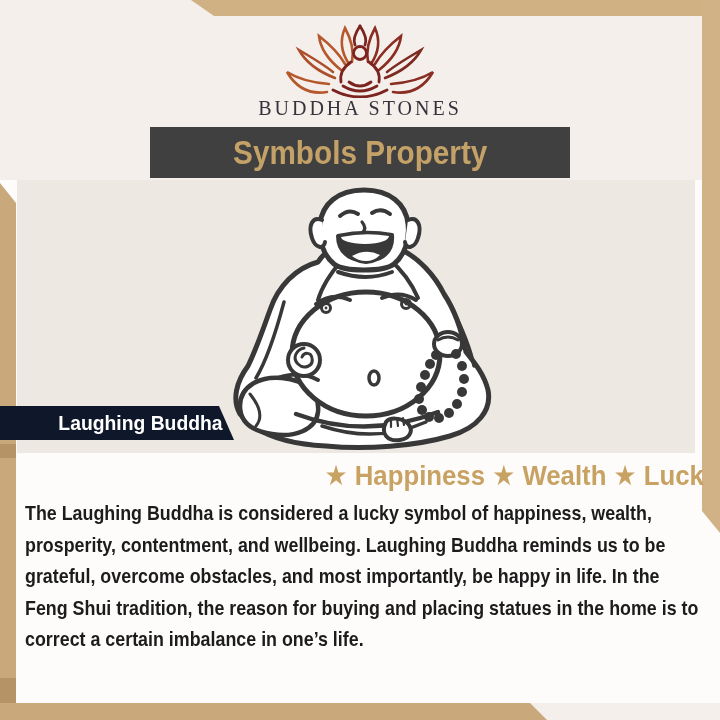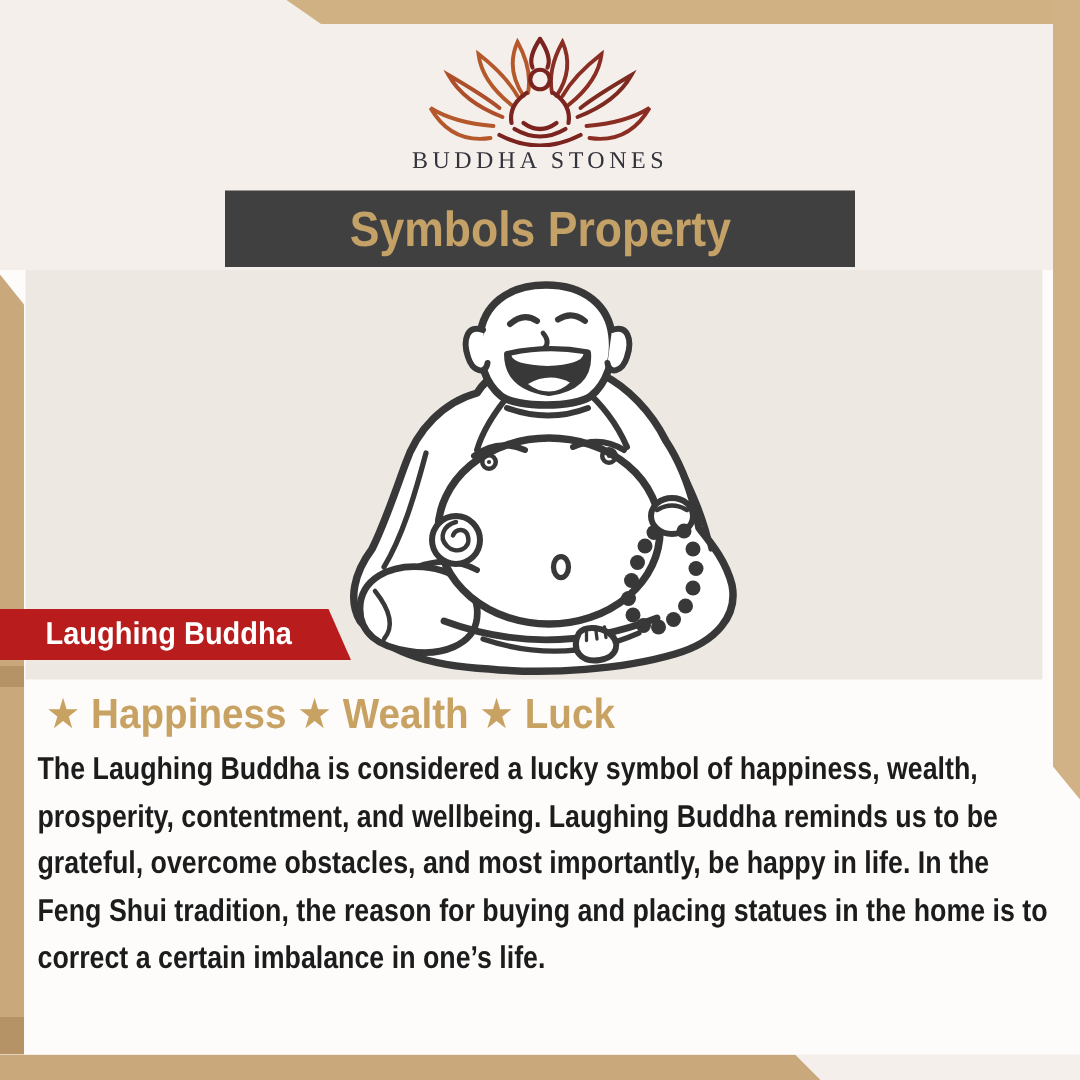--- a/index.html
+++ b/index.html
@@ -22,34 +22,34 @@
     clip-path:polygon(0 0,18px 0,18px 533px,0 511px);}
   .left-ribbon{position:absolute;left:0;top:183px;width:16px;height:520px;background:#c9a87b;
     clip-path:polygon(0 0,16px 20px,16px 520px,0 520px);}
   .ribbon-fold-a{position:absolute;left:0;top:444px;width:16px;height:14px;background:#b69367;}
   .ribbon-fold-b{position:absolute;left:0;top:678px;width:16px;height:25px;background:#b69367;}
   .bottom-strip{position:absolute;left:0;top:703px;width:720px;height:17px;background:#f5efeb;}
   .bottom-tan{position:absolute;left:0;top:0;width:720px;height:17px;background:#c9a87b;
     clip-path:polygon(0 0,530px 0,547px 17px,0 17px);}
   
   .brand-name{position:absolute;left:0;top:97px;width:720px;height:22px;line-height:22px;
-    text-align:center;font-family:"Liberation Serif",serif;font-size:16px;
+    text-align:center;font-family:"Liberation Serif",serif;font-size:20px;
     letter-spacing:3px;color:#34333c;}
   .logo-svg{position:absolute;left:275px;top:20px;}
   
-  .figure-label{position:absolute;left:0;top:406px;width:234px;height:34px;background:#b91c1c;
+  .figure-label{position:absolute;left:0;top:406px;width:234px;height:34px;background:#0f172a;
     clip-path:polygon(0 0,219px 0,234px 34px,0 34px);
-    display:flex;align-items:center;}
+    display:flex;align-items:center;padding-left:28px;}
   .figure-label span{display:inline-block;color:#fff;font-weight:bold;font-size:21px;
     padding-left:33px;transform:scaleX(.92);transform-origin:0 50%;white-space:nowrap;}
   
   .buddha-svg{position:absolute;left:226px;top:182px;}
   
   .benefits{position:absolute;left:0;top:458px;width:720px;height:36px;line-height:36px;
-    text-align:left;padding-left:14px;box-sizing:border-box;}
+    text-align:right;padding-left:14px;box-sizing:border-box;}
   .benefits span{display:inline-block;font-weight:bold;font-size:28px;color:#c8a263;
     font-family:"Liberation Sans","DejaVu Sans",sans-serif;
     transform:scaleX(.92);transform-origin:center;white-space:nowrap;}
   
   .description{position:absolute;left:25px;top:497px;width:820px;
     transform:scaleX(.85);transform-origin:0 0;}
   .description .line{font-weight:bold;font-size:21px;line-height:31.5px;color:#1c1c1c;
     white-space:nowrap;}
 </style>
 </head>

